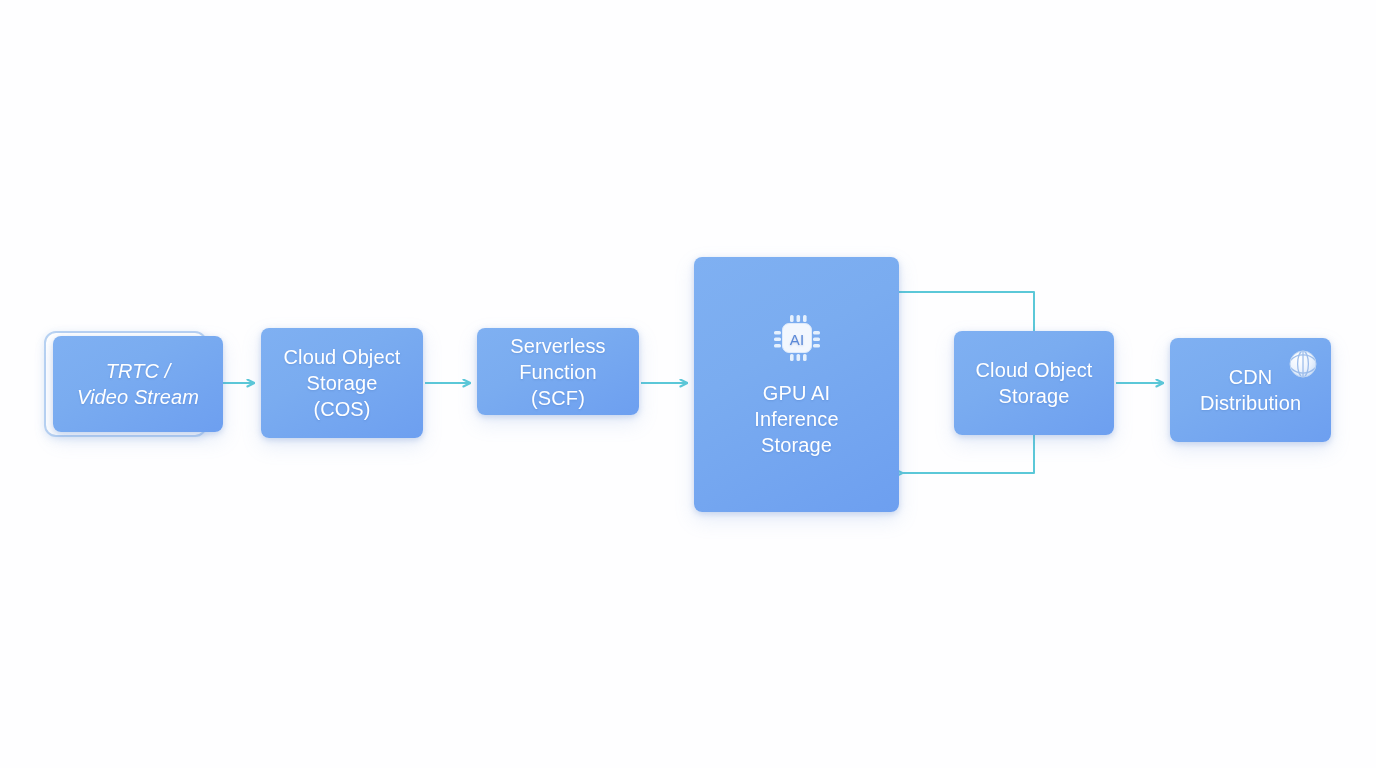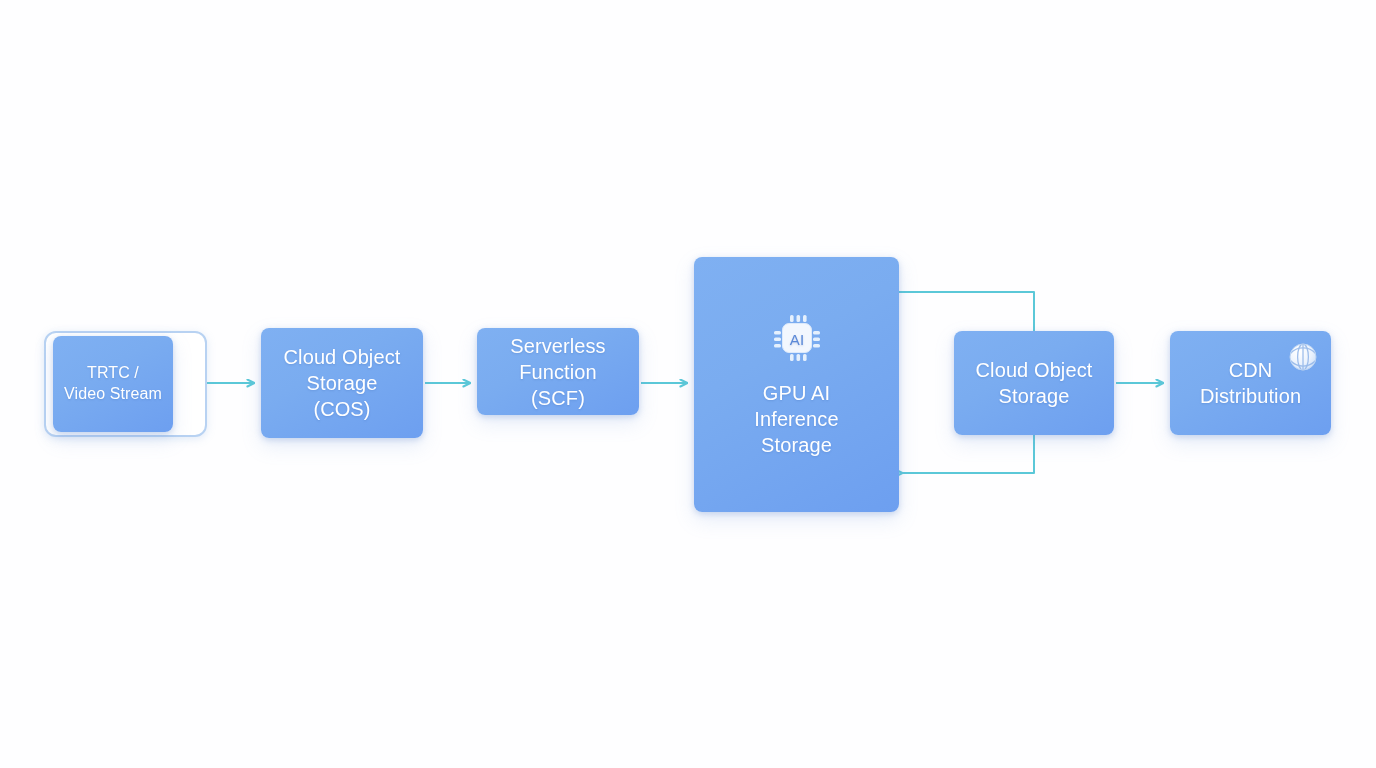--- a/index.html
+++ b/index.html
@@ -107,21 +107,21 @@
     <line x1="641" y1="383" x2="687" y2="383" stroke="#5bc8d8" stroke-width="2" marker-end="url(#arrowRight)"></line>
 
     <path d="M899,292 L1034,292 L1034,331" fill="none" stroke="#5bc8d8" stroke-width="2" stroke-linecap="round" stroke-linejoin="round"></path>
 
     <path d="M1034,435 L1034,473 L902,473" fill="none" stroke="#5bc8d8" stroke-width="2" stroke-linecap="round" stroke-linejoin="round" marker-end="url(#arrowLeft)"></path>
 
     <line x1="1116" y1="383" x2="1163" y2="383" stroke="#5bc8d8" stroke-width="2" marker-end="url(#arrowRight)"></line>
   </svg>
 
   <div class="selection-frame" style="left:44px; top:331px; width:163px; height:106px;"></div>
-  <div class="node" style="left:53px; top:336px; width:120px; height:96px; font-size:16px;">
+  <div class="node" style="left:53px; top:336px; width:170px; height:96px; font-size:20px;font-style:italic;">
     <span class="label">TRTC /
 Video Stream</span>
   </div>
 
   <div class="node" style="left:261px; top:328px; width:162px; height:110px; font-size:20px;">
     <span class="label">Cloud Object
 Storage
 (COS)</span>
   </div>
 
@@ -158,21 +158,21 @@
     <span class="label">GPU AI
 Inference
 Storage</span>
   </div>
 
   <div class="node" style="left:954px; top:331px; width:160px; height:104px; font-size:20px;">
     <span class="label">Cloud Object
 Storage</span>
   </div>
 
-  <div class="node" style="left:1170px; top:331px; width:161px; height:104px; font-size:20px; position:absolute;">
+  <div class="node" style="left:1170px; top:338px; width:161px; height:104px; font-size:20px; position:absolute;">
     <span class="node-icon corner">
       <svg width="32" height="32" viewBox="0 0 32 32">
         <defs>
           <radialGradient id="globeGrad" cx="35%" cy="30%" r="75%">
             <stop offset="0%" stop-color="#ffffff"></stop>
             <stop offset="65%" stop-color="#eaf2fd"></stop>
             <stop offset="100%" stop-color="#cfe0f8"></stop>
           </radialGradient>
         </defs>
         <circle cx="16" cy="16" r="13" fill="url(#globeGrad)"></circle>

